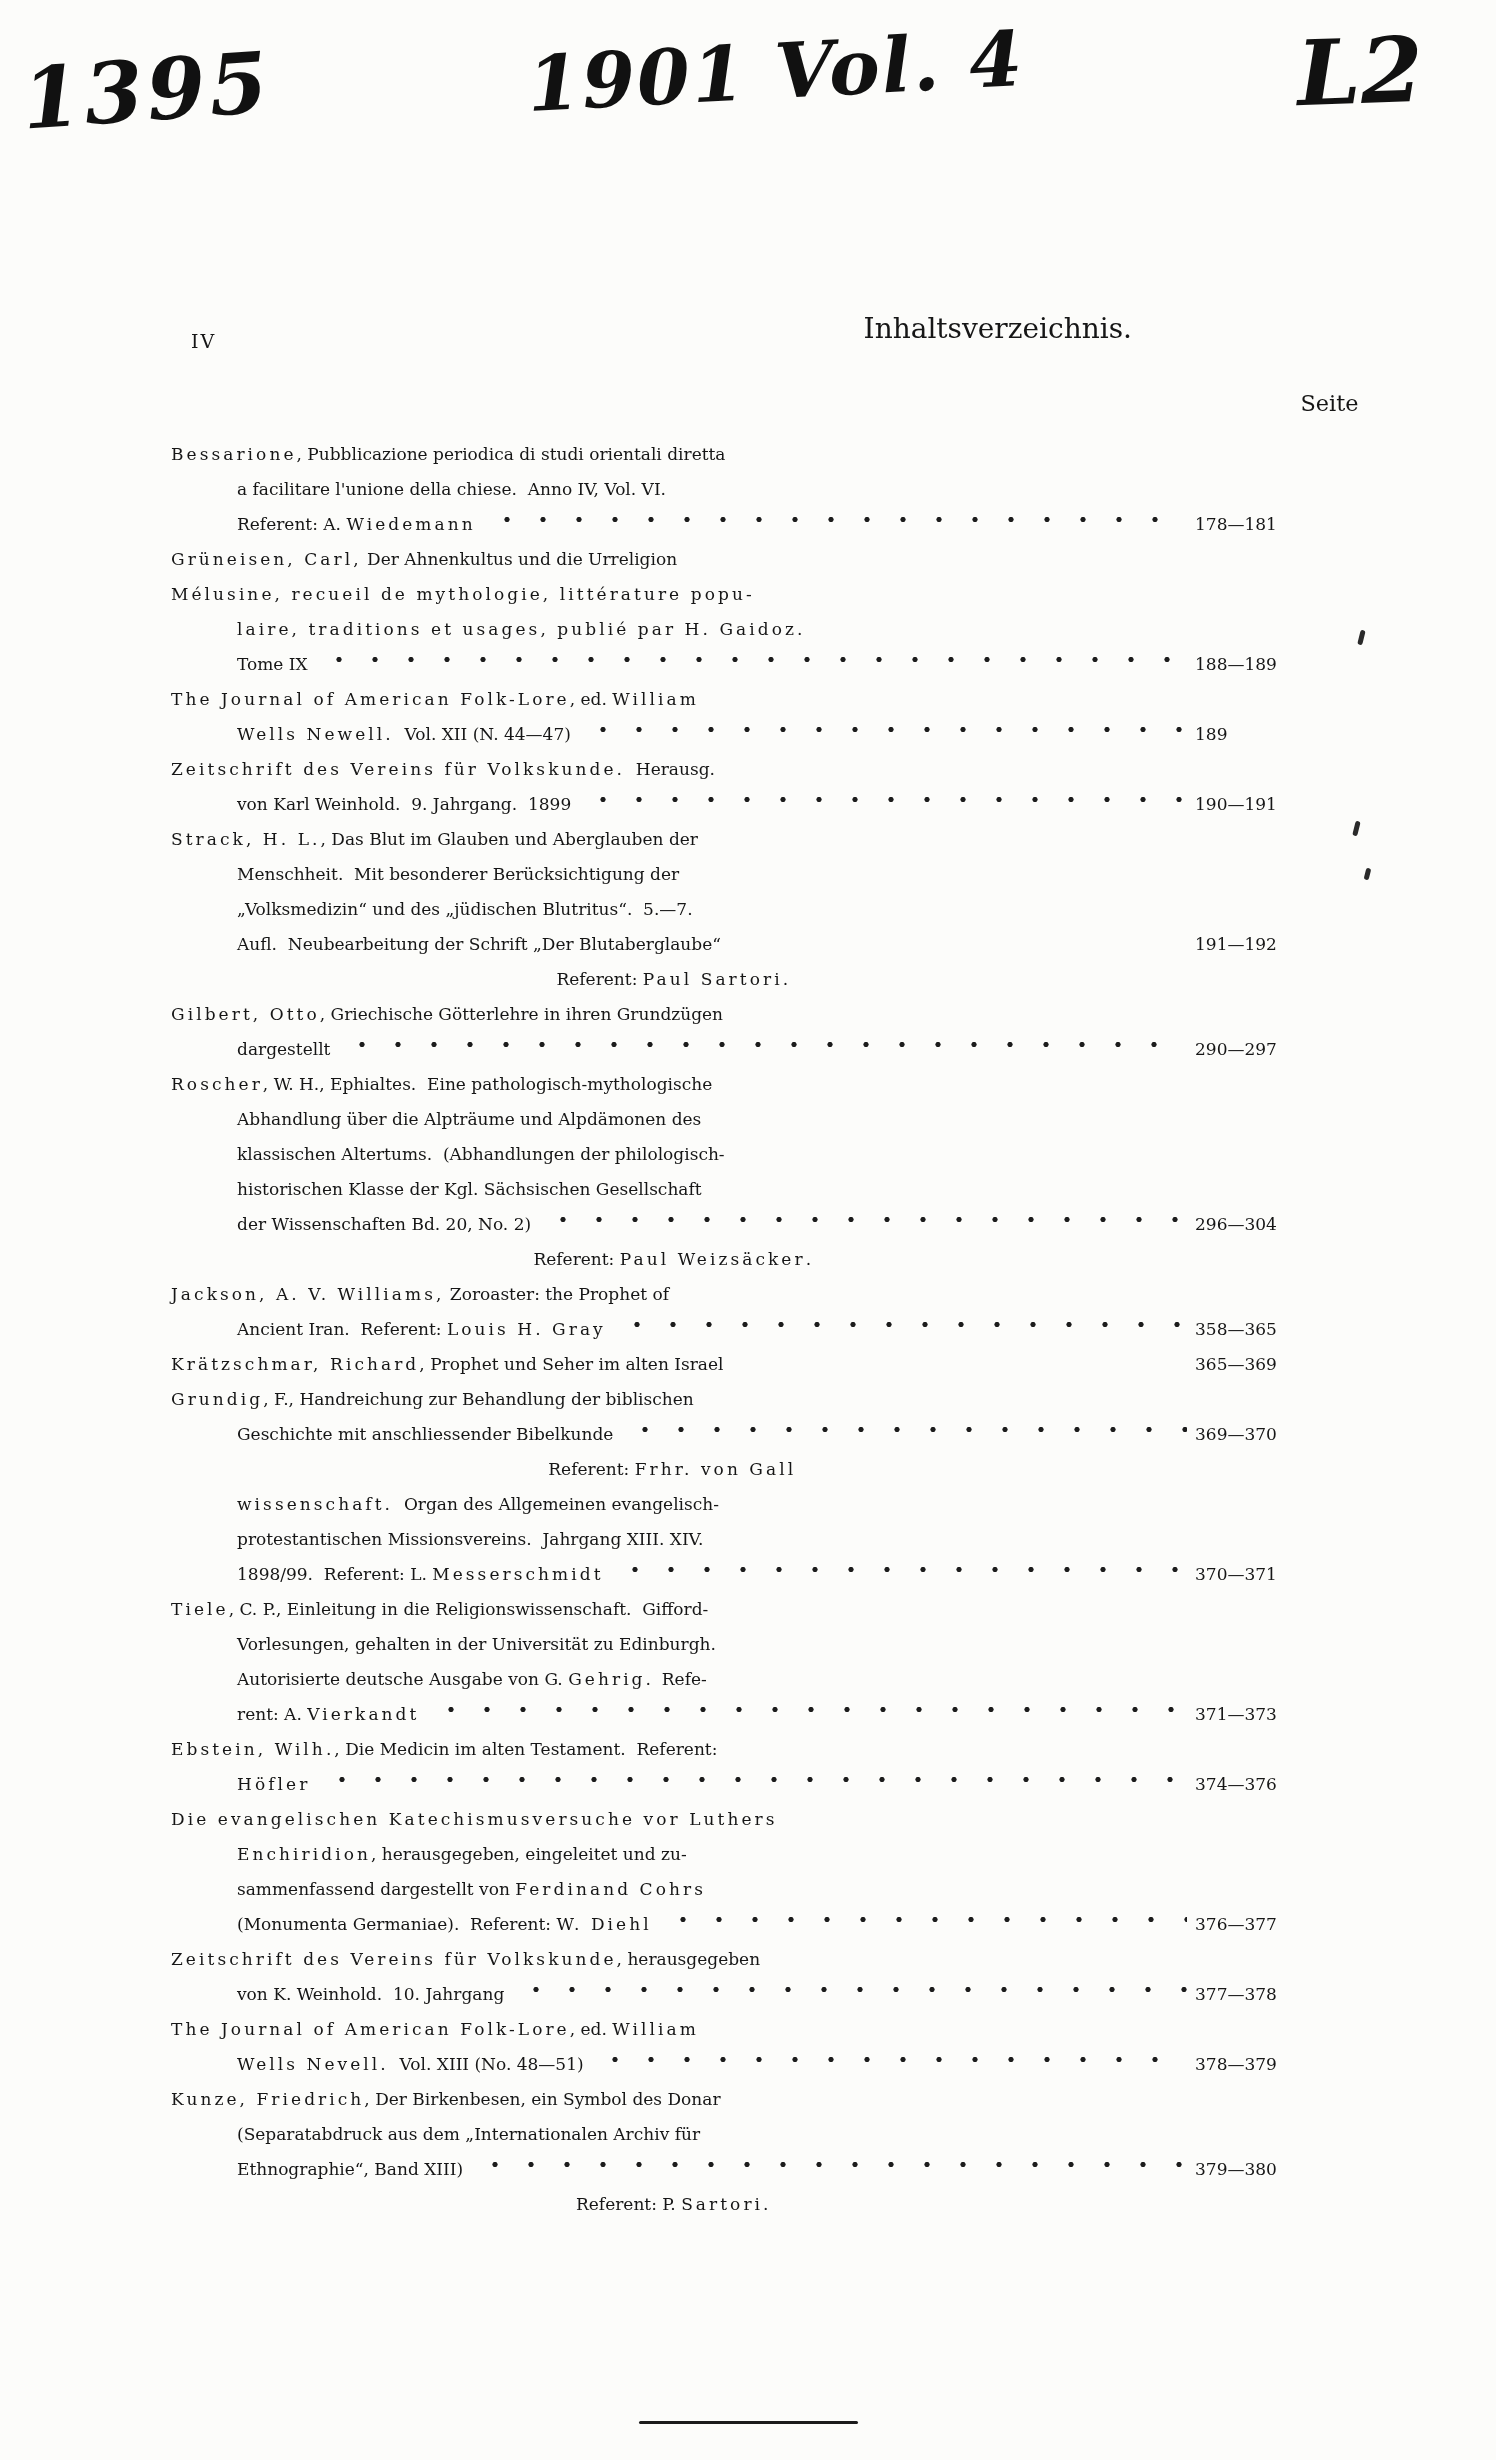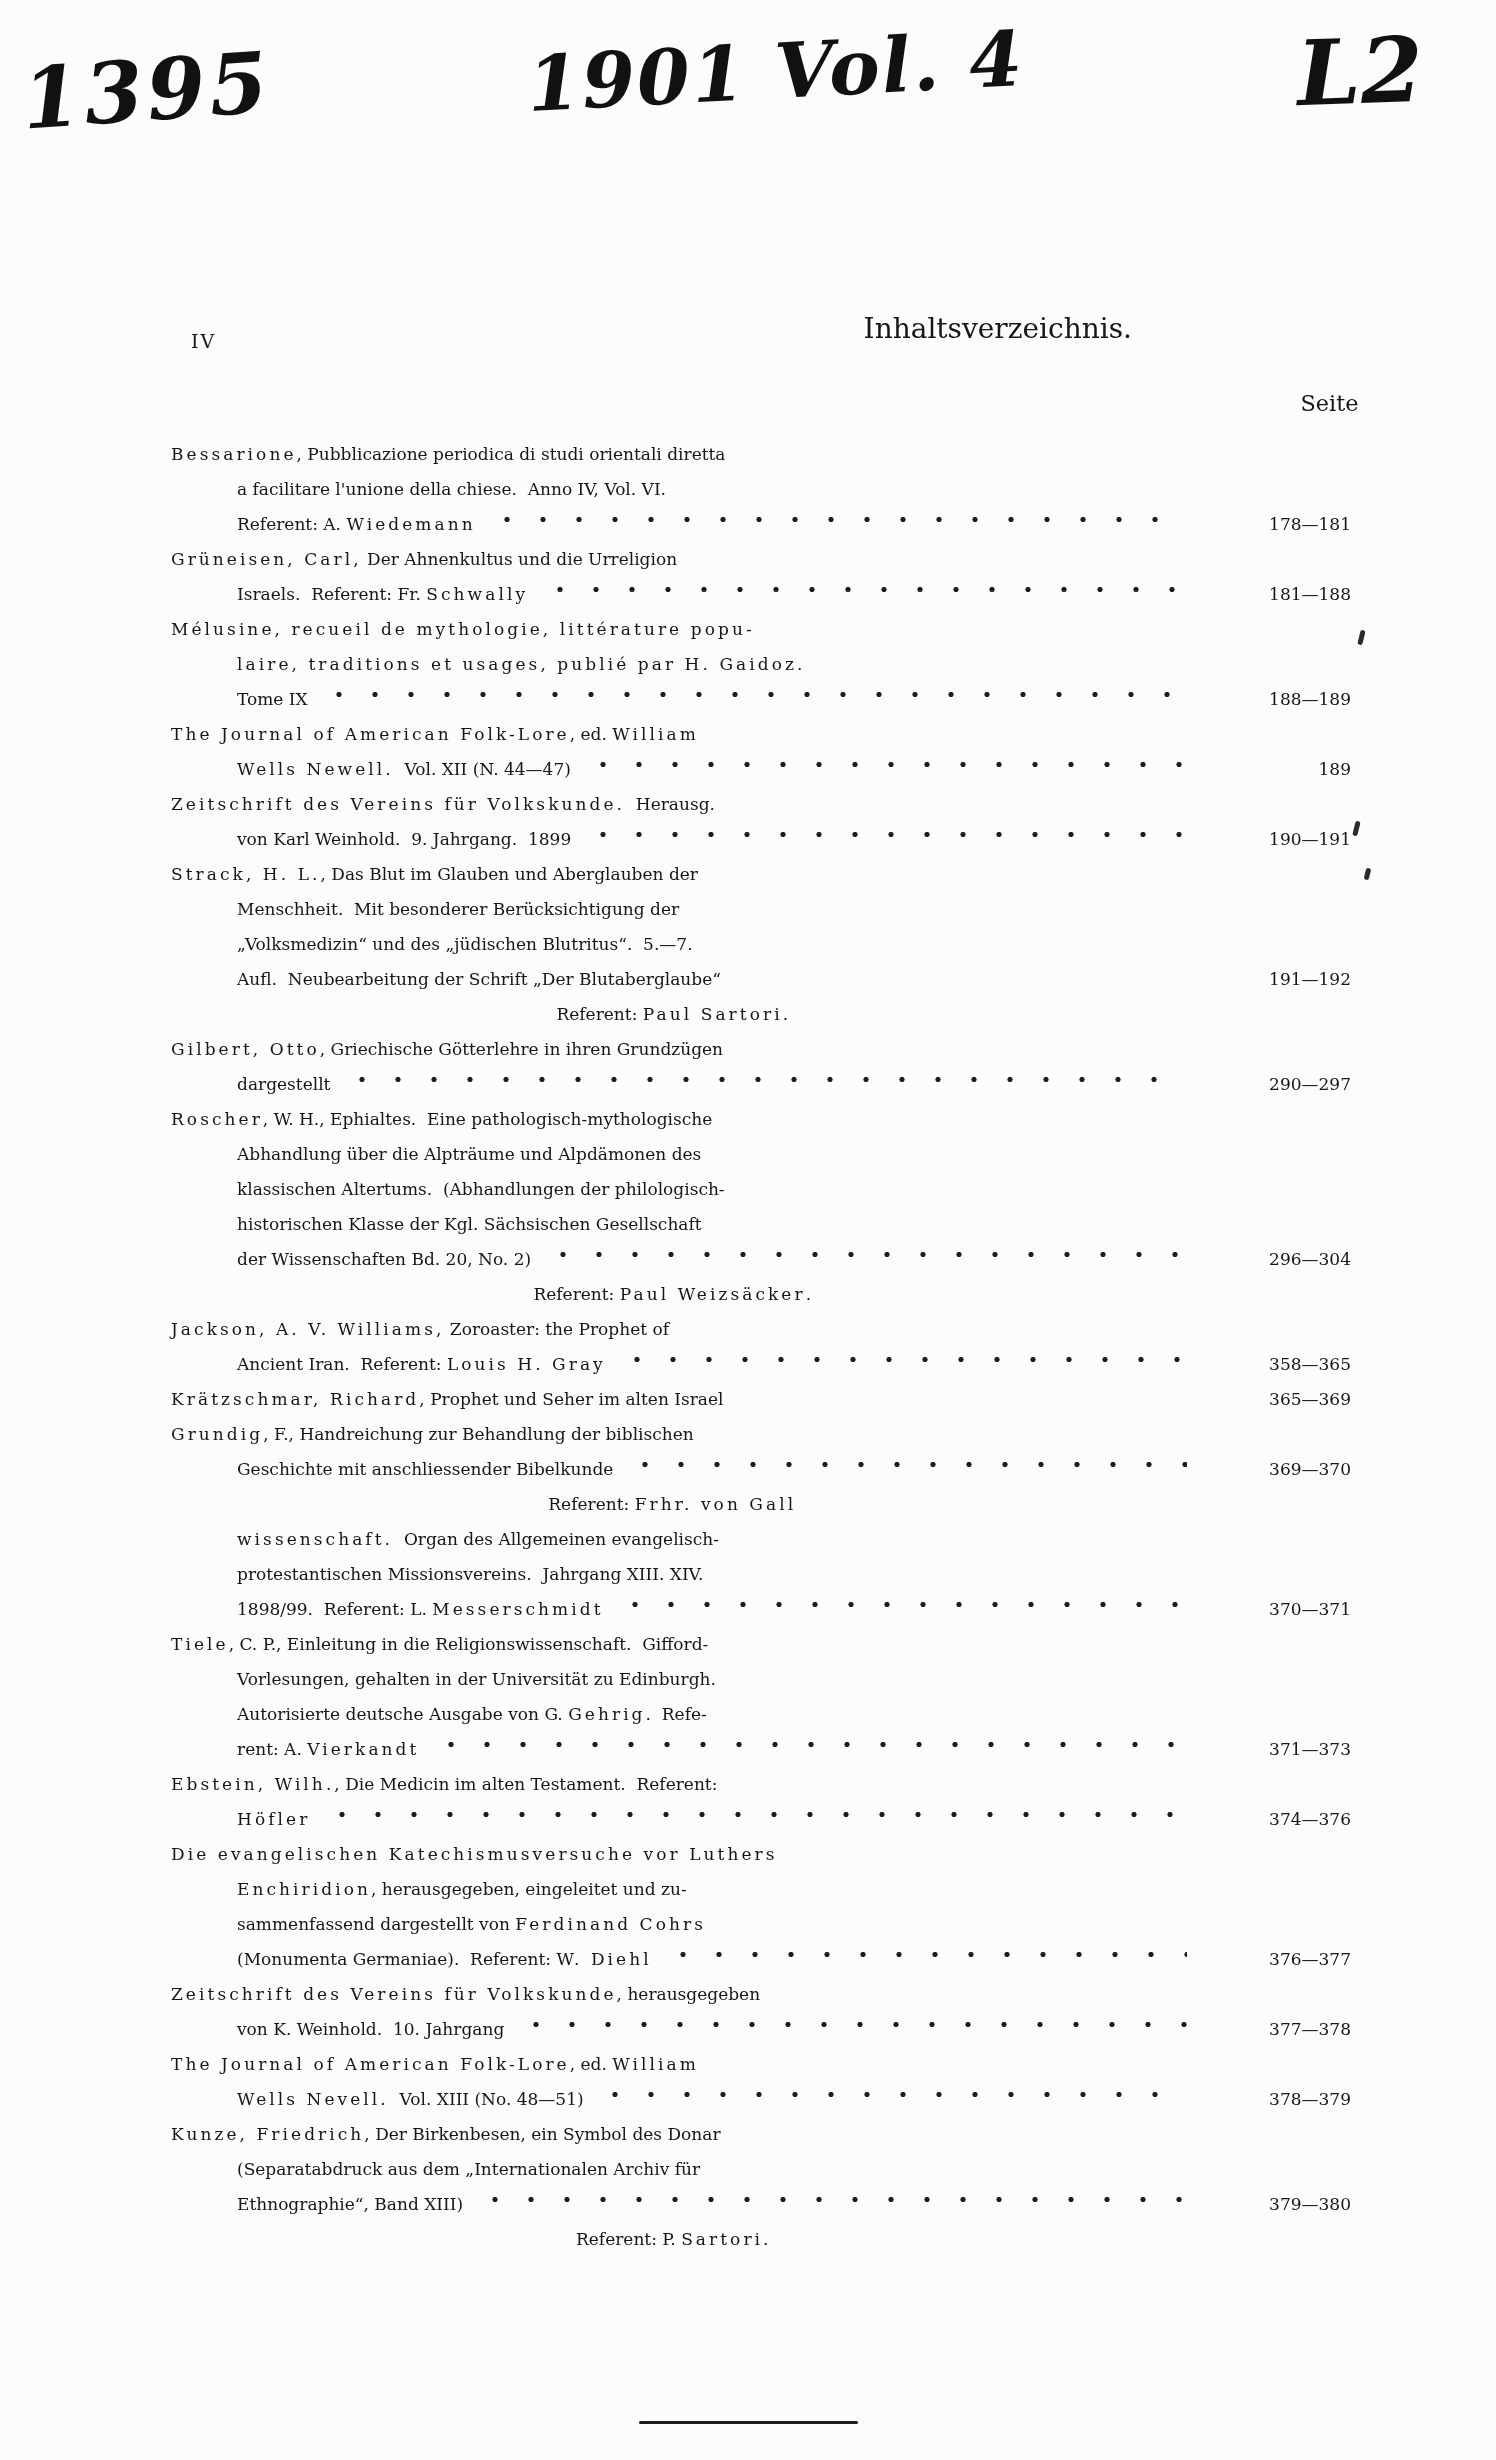--- a/index.html
+++ b/index.html
@@ -45,21 +45,21 @@
   .leader{
     flex:1 1 auto;height:35px;margin:0 7.8px 0 13.7px;
   }
   .leader.dots{
     background-image:radial-gradient(circle at 50% 70%, #1c1c1c 2.3px, rgba(0,0,0,0) 2.9px);
     background-size:36px 35px;
     background-repeat:repeat-x;
     background-position:left center;
   }
   .page-range{
-    flex:0 0 156px;width:156px;text-align:right;
+    flex:0 0 156px;width:156px;text-align:left;
   }
   
   .bottom-rule{
     position:absolute;left:639px;top:2421px;width:219px;height:2.9px;
     background:#1b1b1b;border-radius:2px;
   }
   
   .speck{
     position:absolute;width:4.9px;height:14.6px;background:#2a2a2a;
     border-radius:2.9px;transform:rotate(14deg);
@@ -95,25 +95,20 @@
       <div class="line indent">
         <span class="txt"><span class="ns">Referent: A. </span><span class="sp">Wiedemann</span></span>
         <span class="leader dots"></span>
         <span class="page-range">178—181</span>
       </div>
       <div class="line flush">
         <span class="txt"><span class="sp">Grüneisen, Carl,</span><span class="ns"> Der Ahnenkultus und die Urreligion</span></span>
         <span class="leader"></span>
         <span class="page-range"></span>
       </div>
-      <div class="line indent">
-        <span class="txt"><span class="ns">Israels.  Referent: Fr. </span><span class="sp">Schwally</span></span>
-        <span class="leader dots"></span>
-        <span class="page-range">181—188</span>
-      </div>
       <div class="line flush">
         <span class="txt"><span class="sp">Mélusine, recueil de mythologie, littérature popu-</span></span>
         <span class="leader"></span>
         <span class="page-range"></span>
       </div>
       <div class="line indent">
         <span class="txt"><span class="sp">laire, traditions et usages, publié par H. Gaidoz.</span></span>
         <span class="leader"></span>
         <span class="page-range"></span>
       </div>

